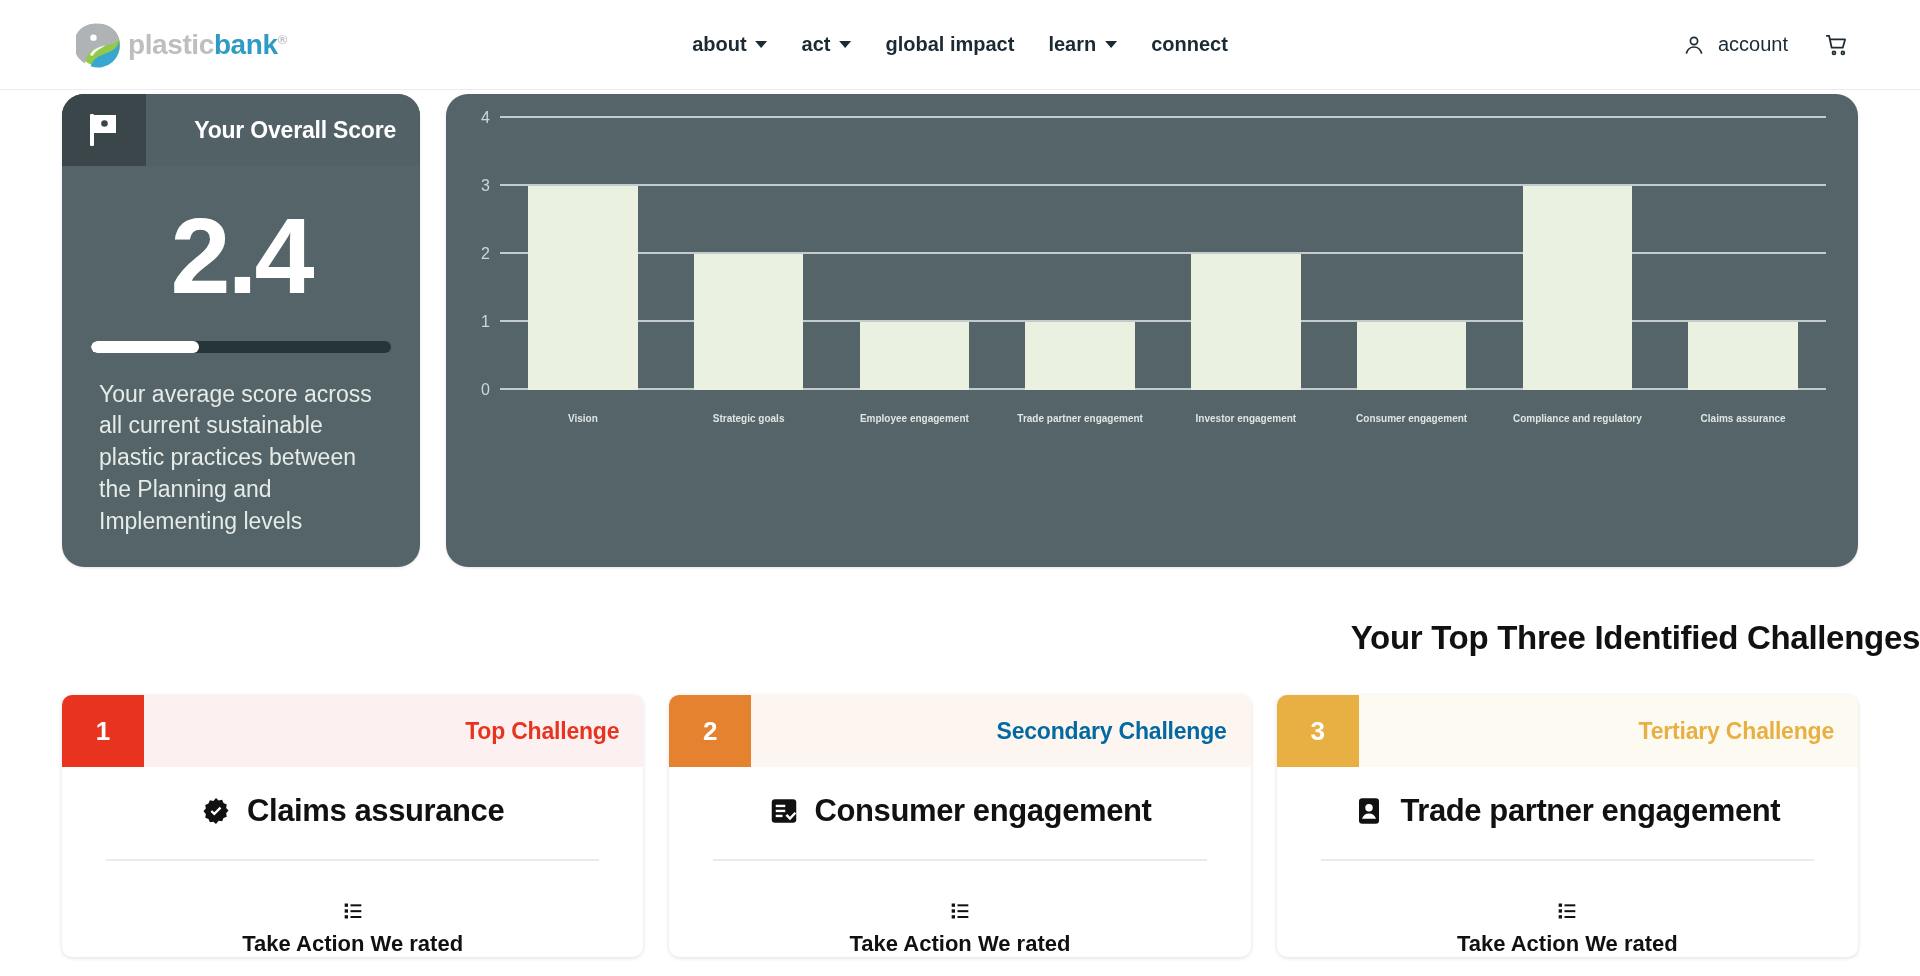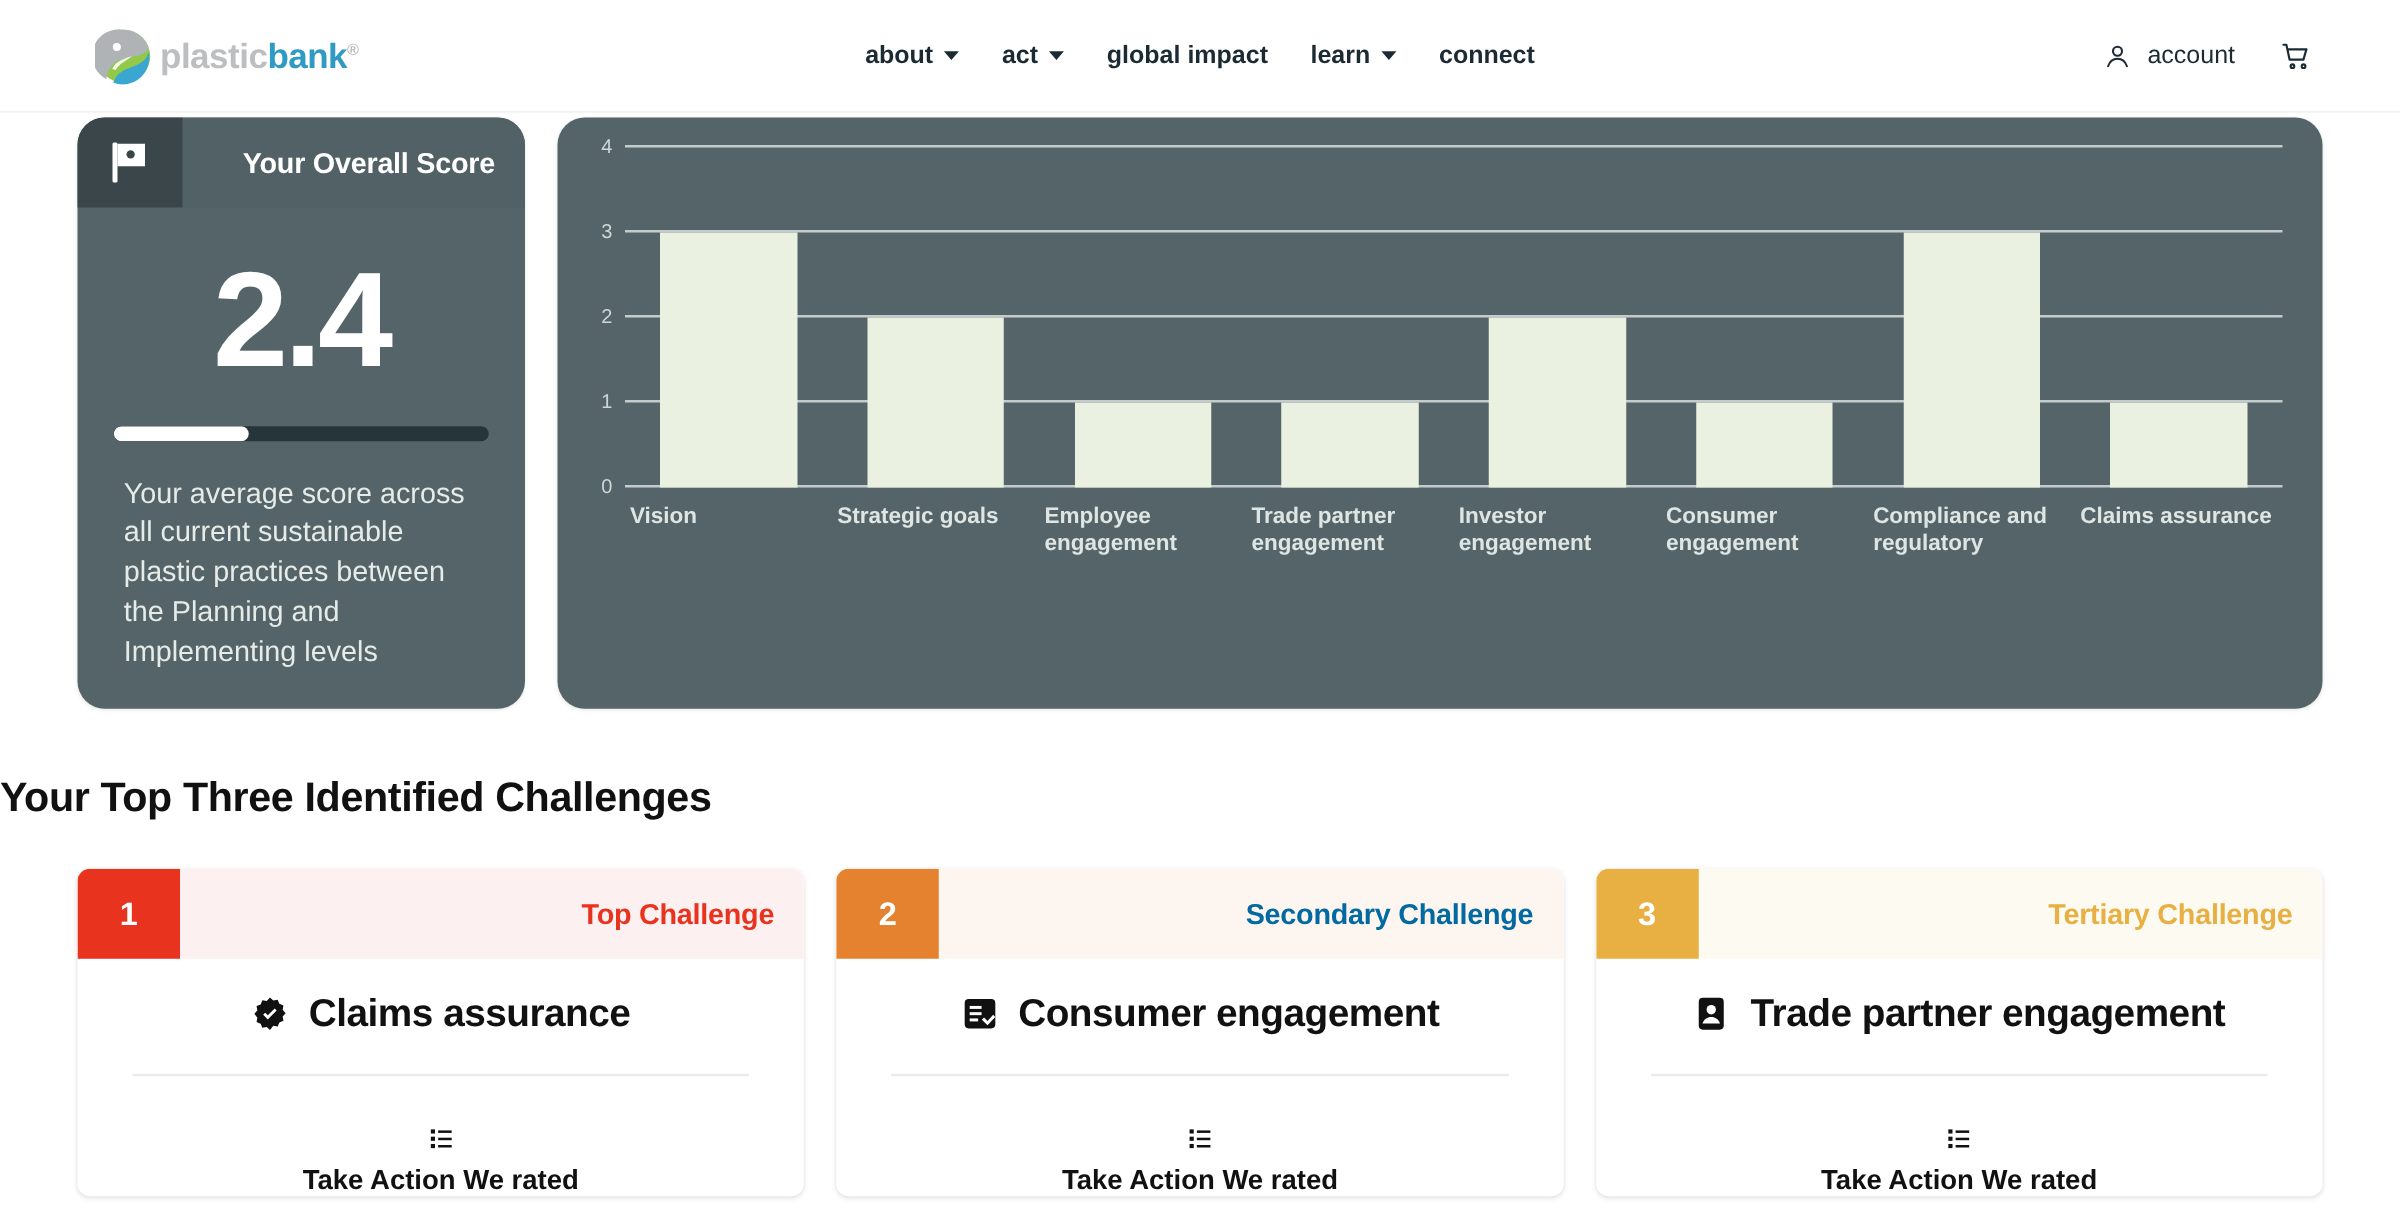--- a/index.html
+++ b/index.html
@@ -211,31 +211,32 @@
     background: #eaf1e0;
   }
   .xlabels {
     display: flex;
     margin-left: 36px;
     margin-right: 6px;
     margin-top: 12px;
   }
   .xlabel {
     flex: 1 1 0;
-    text-align: left;
+    text-align: center;
     color: #dfe5e3;
-    font-size: 18px;
+    font-size: 10px;
     line-height: 1.22;
     font-weight: 600;
     padding: 0 4px;
+    margin-top: 11px;
   }
 
   
   .challenges-title {
-    text-align: left;
+    text-align: right;
     font-size: 33px;
     font-weight: 700;
     color: #111111;
     letter-spacing: -0.3px;
     margin-top: 52px;
   }
   .challenge-row {
     display: flex;
     gap: 26px;
     padding: 0 62px;

